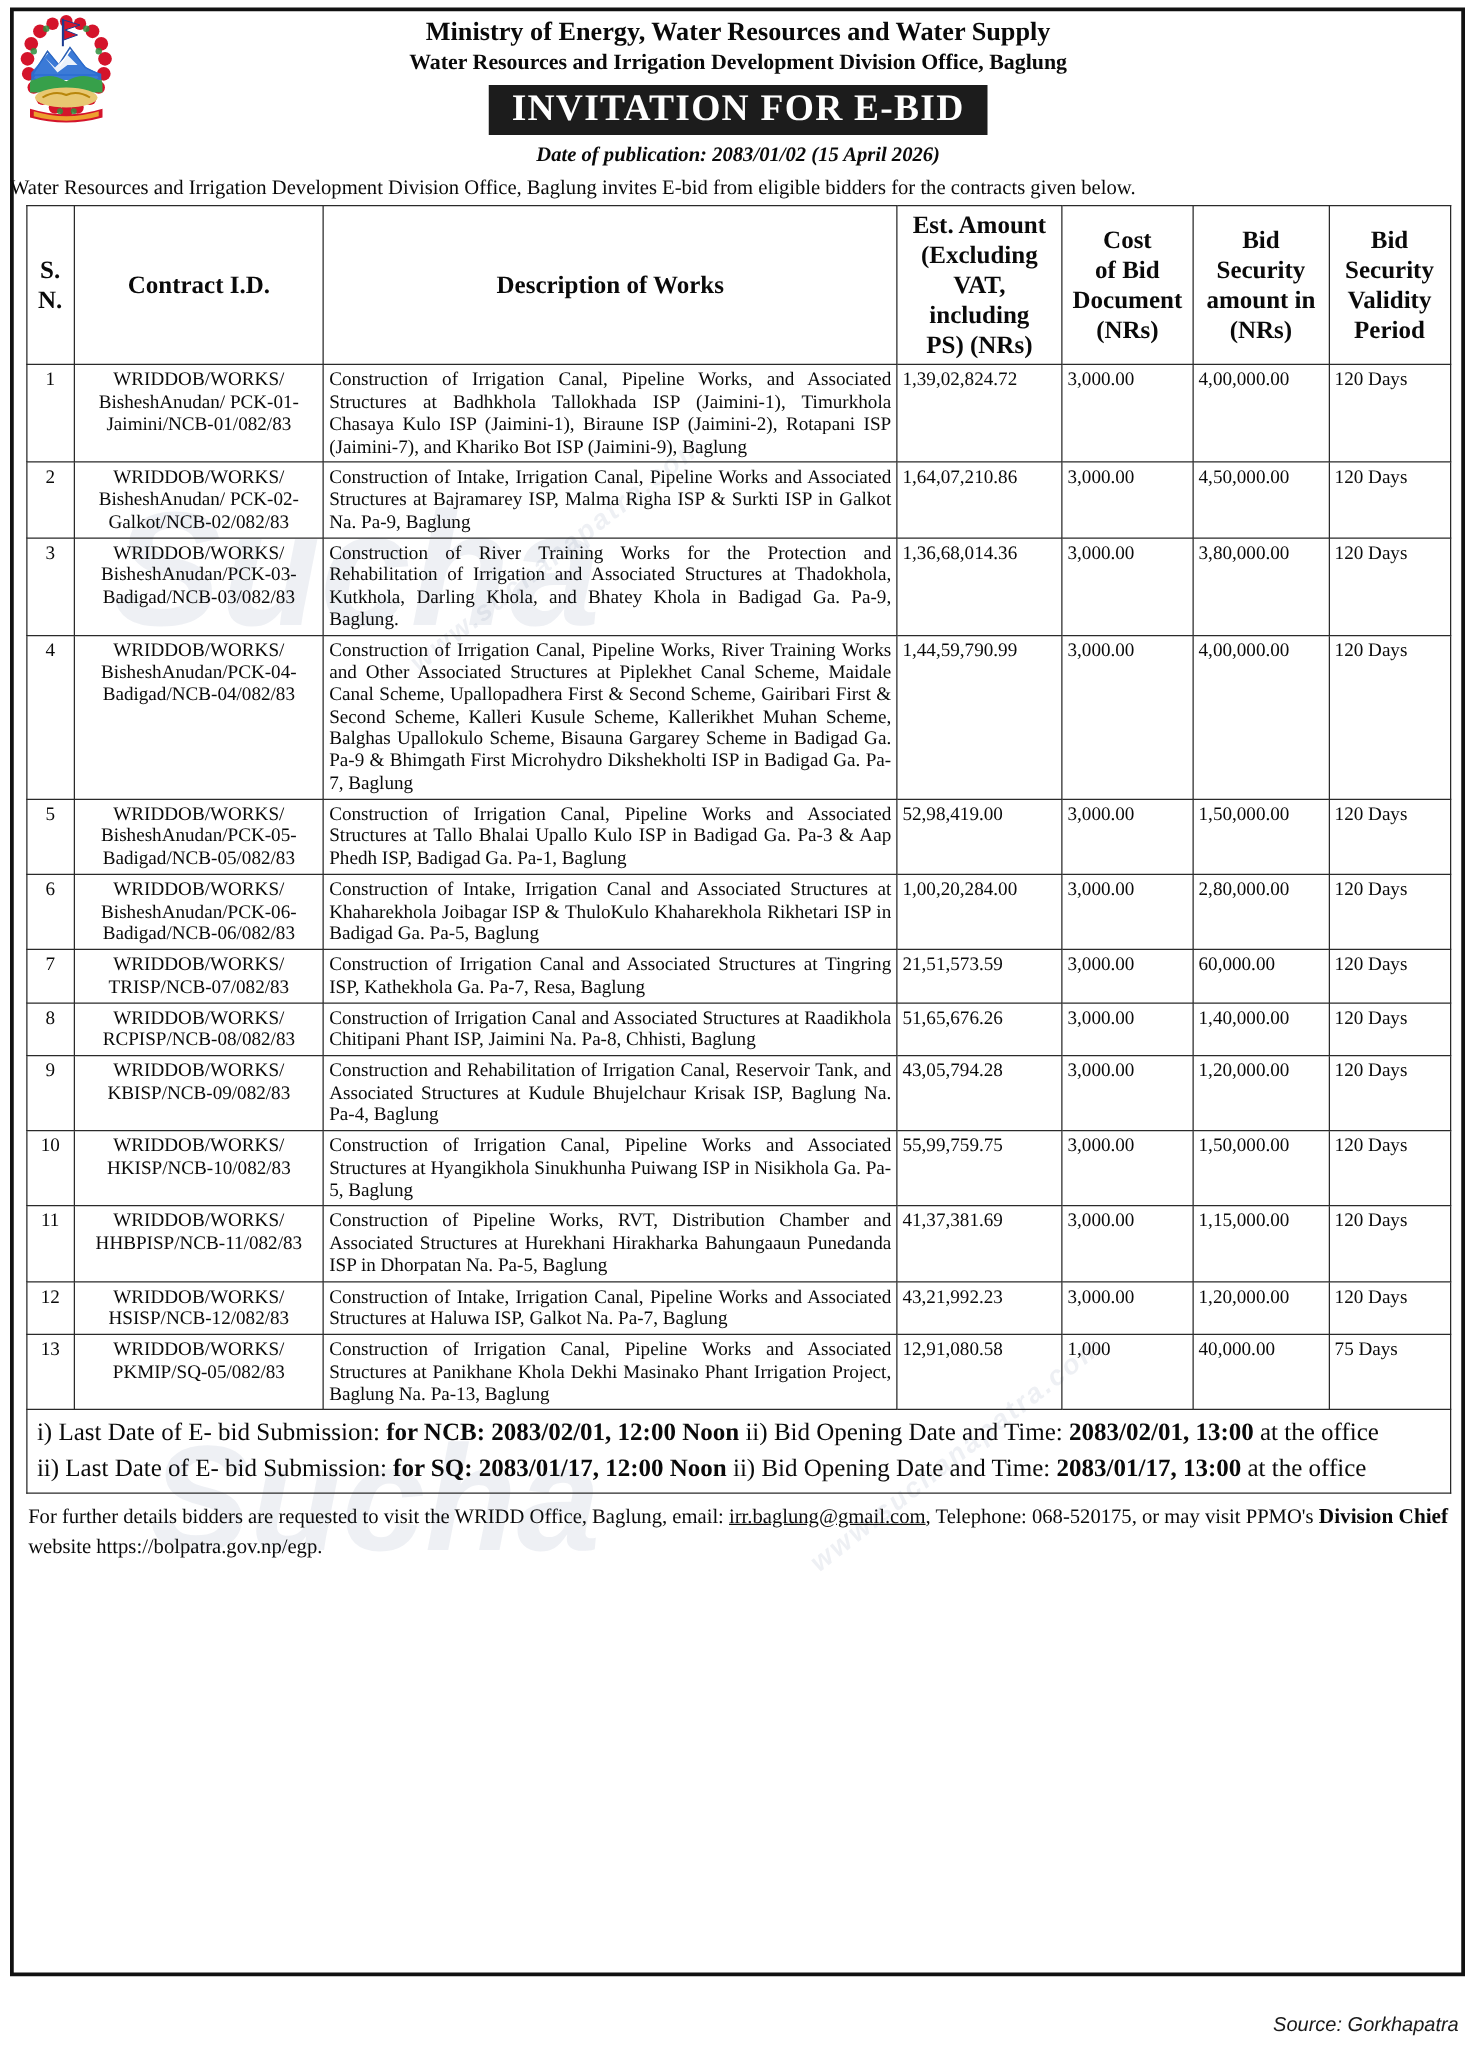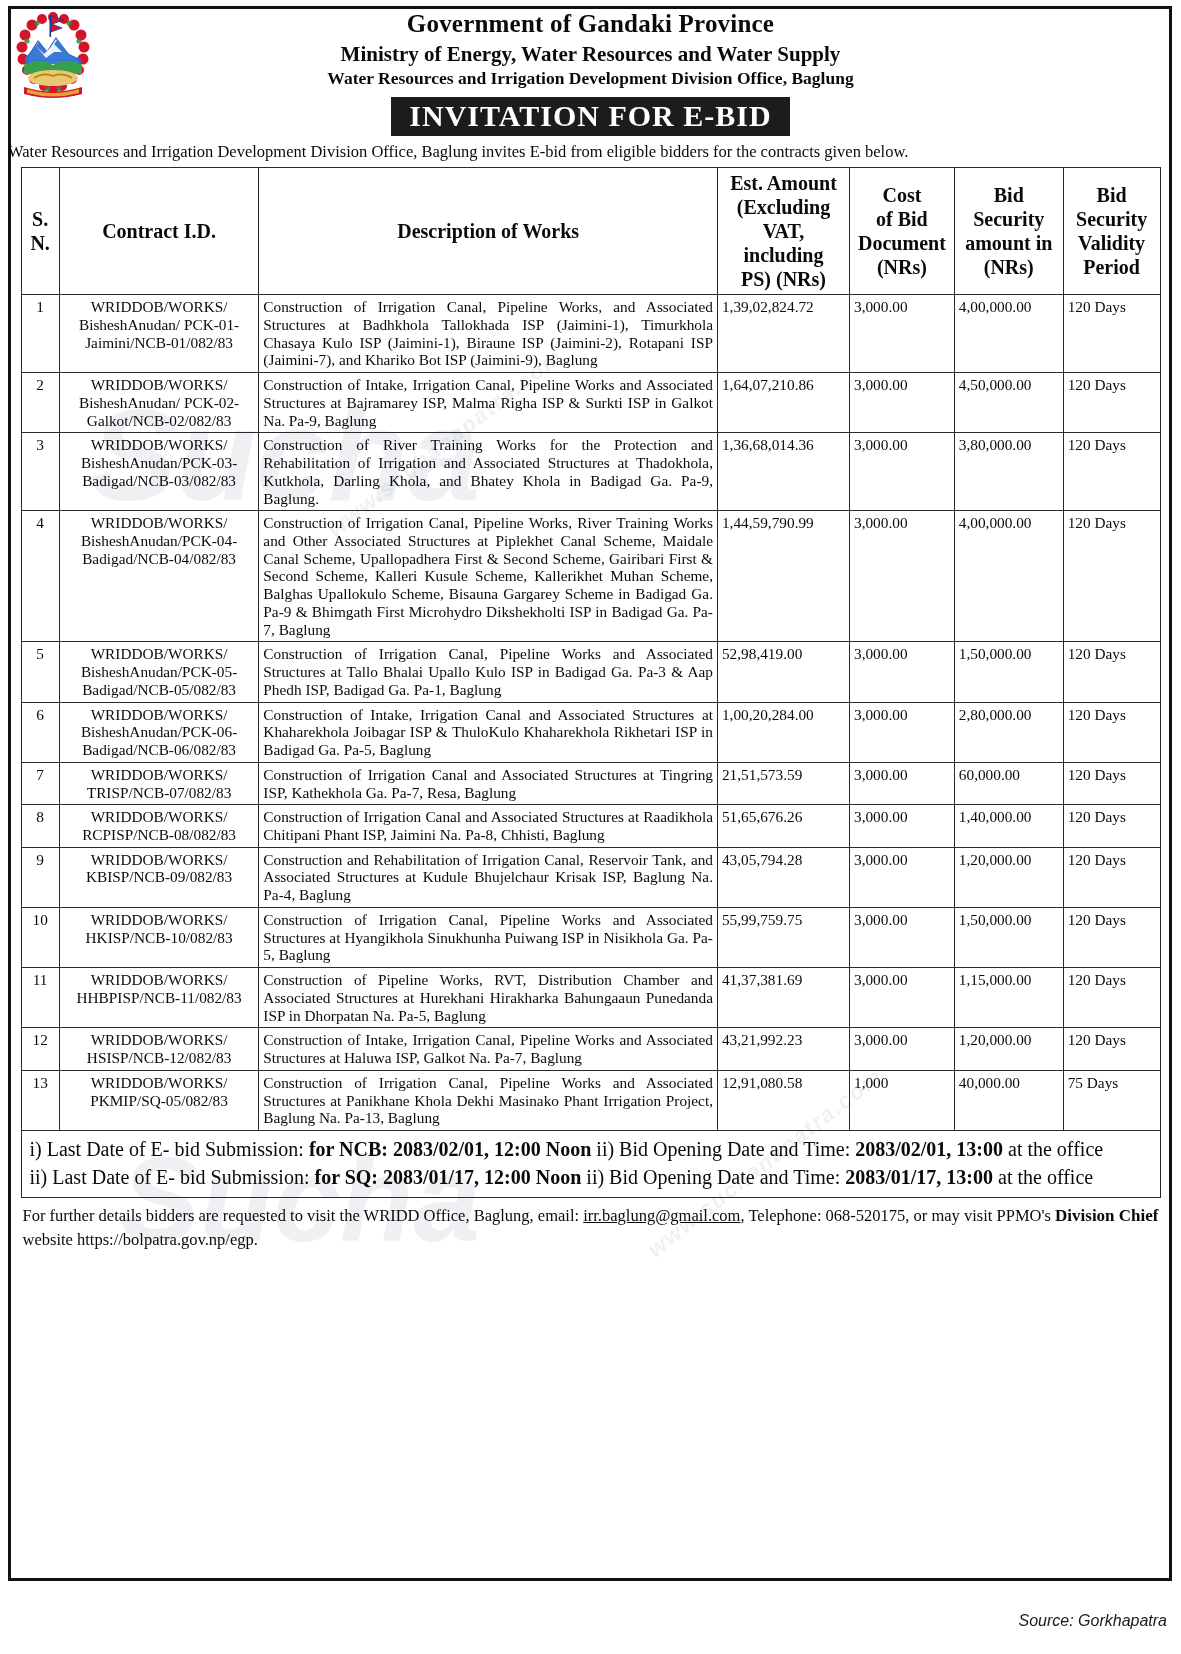--- a/index.html
+++ b/index.html
@@ -247,24 +247,24 @@
 
       <path d="M10 58 Q24 48 39 57 Q54 48 68 58 L68 66 L10 66 Z" fill="#37a04a"></path>
 
       <ellipse cx="39" cy="70" rx="25" ry="8" fill="#e8c872"></ellipse>
       <path d="M20 70 Q30 64 39 68 Q48 64 58 70" stroke="#b8860b" stroke-width="1.6" fill="none"></path>
 
       <path d="M10 79 Q39 88 68 79 L68 86 Q39 94 10 86 Z" fill="#d4142b"></path>
       <path d="M13 81 Q39 89 65 81 L65 85 Q39 92 13 85 Z" fill="#f2c230" opacity="0.8"></path>
     </svg>
 
-    <div class="h-gov">Government of Gandaki Province</div>
     <div class="h-min">Ministry of Energy, Water Resources and Water Supply</div>
     <div class="h-off">Water Resources and Irrigation Development Division Office, Baglung</div>
     <div class="title-band">INVITATION FOR E-BID</div>
+    <div class="pubdate">Date of publication: 2083/01/02 (15 April 2026)</div>
   </div>
 
   <div class="intro">Water Resources and Irrigation Development Division Office, Baglung invites E-bid from eligible bidders for the contracts given below.</div>
 
   <table class="bids">
     <colgroup>
       <col class="col-sn">
         <col class="col-cid">
         <col class="col-desc">
       <col class="col-est">

